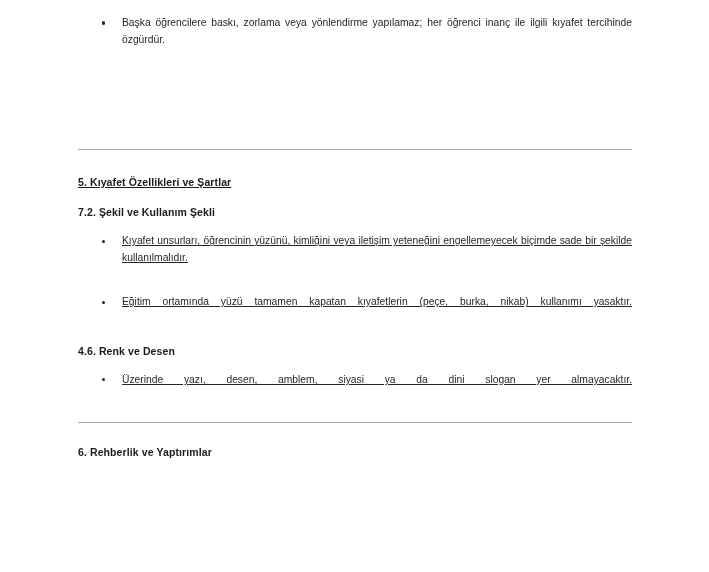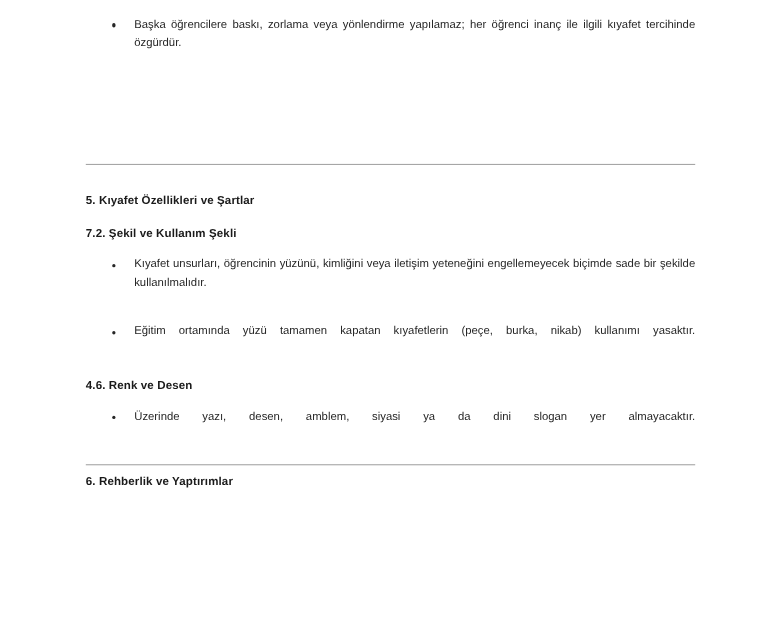--- a/index.html
+++ b/index.html
@@ -48,33 +48,33 @@
   h2.section-heading,
   h3.subsection-heading {
     font-size: 10.5px;
     font-weight: bold;
     line-height: 1.35;
     color: #1a1a1a;
     margin: 0;
     padding: 0;
     letter-spacing: 0.1px;
   }
-  h2.section-heading { margin-top: 8px; }
+  h2.section-heading { margin-top: 22px; }
   h3.subsection-heading { margin-top: 16px; }
 
-  h2.section-heading.first-after-rule { margin-top: 25px; }
+  h2.section-heading.first-after-rule { margin-top: 25px; text-decoration: underline; }
 
   
   ul.bullet-list {
     list-style: none;
     margin: 0;
     padding: 0;
   }
   ul.bullet-list.list-top-gap { margin-top: 15px; }
-  ul.bullet-list.list-top-gap-sm { margin-top: 14px; }
+  ul.bullet-list.list-top-gap-sm { margin-top: 14px; text-decoration: underline; }
 
   li.bullet-item {
     position: relative;
     padding-left: 44px;
     margin: 0 0 0 0;
     font-size: 10.3px;
     line-height: 1.62;
     text-align: justify;
     color: #262626;
     word-spacing: 0.1px;

